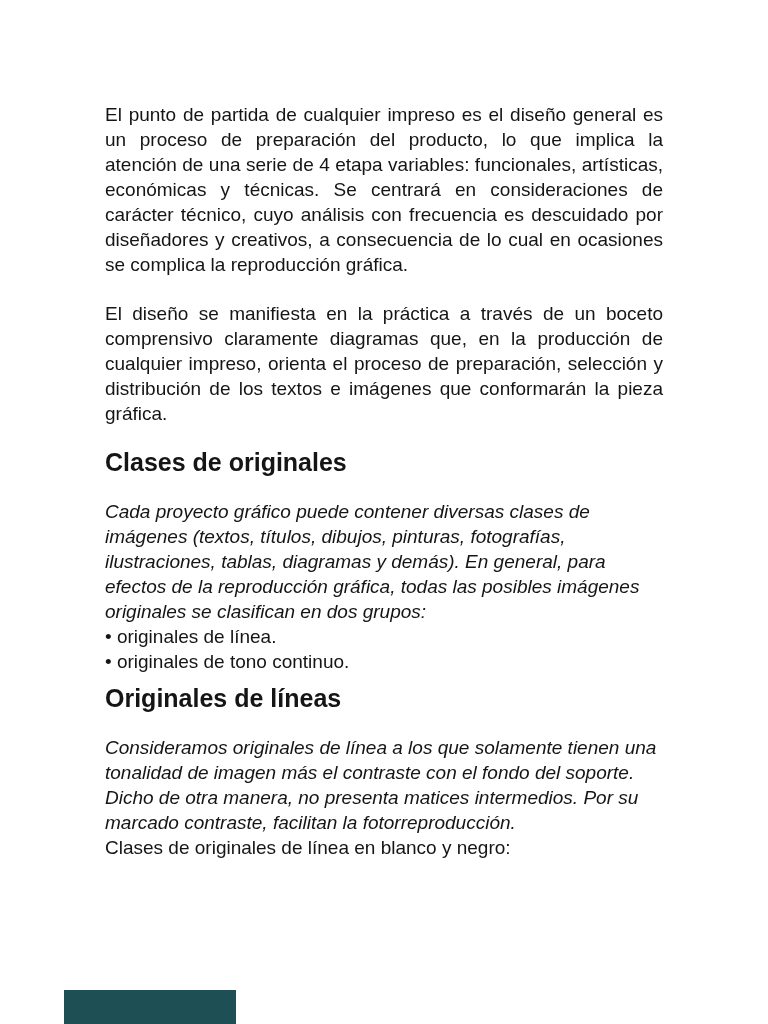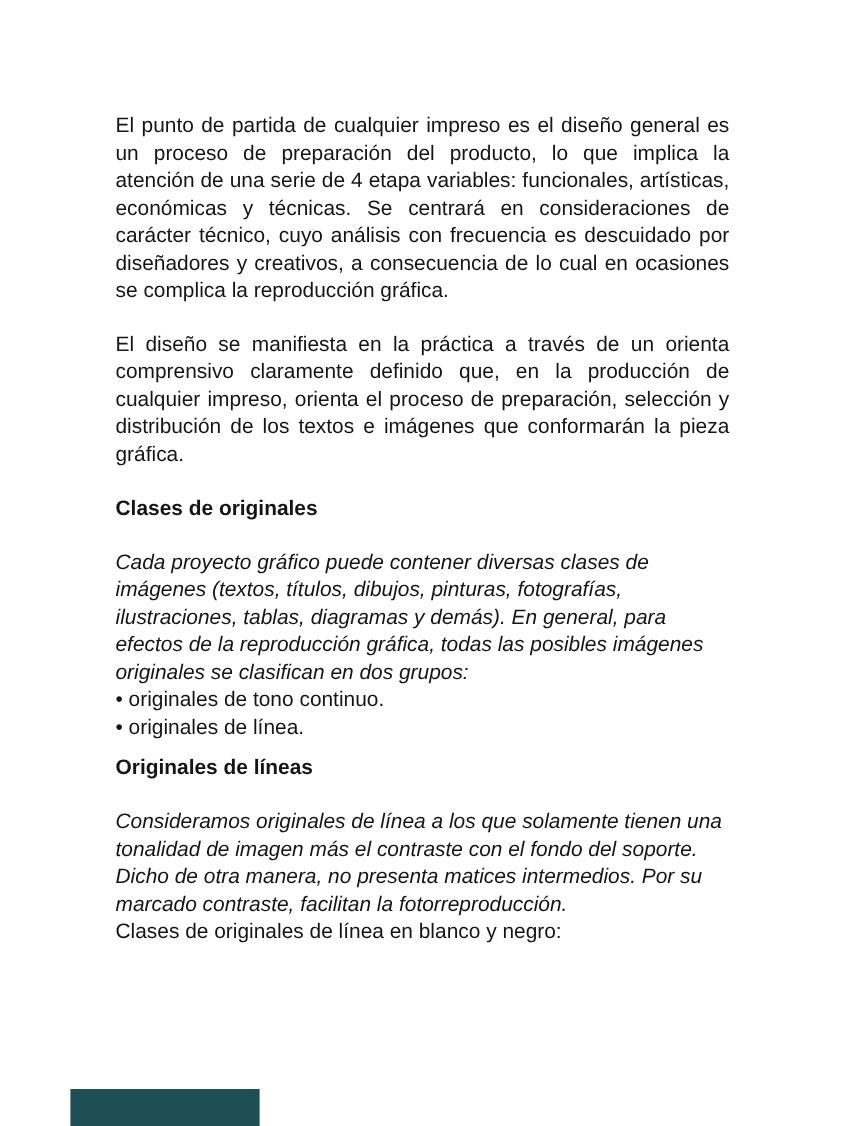--- a/index.html
+++ b/index.html
@@ -41,21 +41,21 @@
   }
   .para.justify {
     text-align: justify;
     text-justify: inter-word;
   }
   .para.tight {
     margin-bottom: 0;
     font-style: italic;
   }
   .heading {
-    font-size: 19px;
+    font-size: 25px;
     line-height: 25px;
     font-weight: 700;
     margin: 12px 0 24px 0;
   }
   .line {
     margin: 0;
   }
   .footer-block {
     position: absolute;
     left: 64px;
@@ -67,29 +67,29 @@
 </style>
 </head>
 <body>
 
 <div class="page">
 
   <div class="text-block">
 
     <p class="para justify">El punto de partida de cualquier impreso es el diseño general es un proceso de preparación del producto, lo que implica la atención de una serie de 4 etapa variables: funcionales, artísticas, económicas y técnicas. Se centrará en consideraciones de carácter técnico, cuyo análisis con frecuencia es descuidado por diseñadores y creativos, a consecuencia de lo cual en ocasiones se complica la reproducción gráfica.</p>
 
-    <p class="para justify">El diseño se manifiesta en la práctica a través de un orienta comprensivo claramente definido que, en la producción de cualquier impreso, orienta el proceso de preparación, selección y distribución de los textos e imágenes que conformarán la pieza gráfica.</p>
+    <p class="para justify">El diseño se manifiesta en la práctica a través de un boceto comprensivo claramente diagramas que, en la producción de cualquier impreso, orienta el proceso de preparación, selección y distribución de los textos e imágenes que conformarán la pieza gráfica.</p>
 
     <h2 class="heading">Clases de originales</h2>
 
     <p class="para tight">Cada proyecto gráfico puede contener diversas clases de imágenes (textos, títulos, dibujos, pinturas, fotografías, ilustraciones, tablas, diagramas y demás). En general, para efectos de la reproducción gráfica, todas las posibles imágenes originales se clasifican en dos grupos:</p>
 
+    <div class="line">• originales de línea.</div>
+
     <div class="line">• originales de tono continuo.</div>
-
-    <div class="line">• originales de línea.</div>
 
     <h2 class="heading">Originales de líneas</h2>
 
     <p class="para tight">Consideramos originales de línea a los que solamente tienen una tonalidad de imagen más el contraste con el fondo del soporte. Dicho de otra manera, no presenta matices intermedios. Por su marcado contraste, facilitan la fotorreproducción.</p>
 
     <div class="line">Clases de originales de línea en blanco y negro:</div>
 
 
 
   </div>

